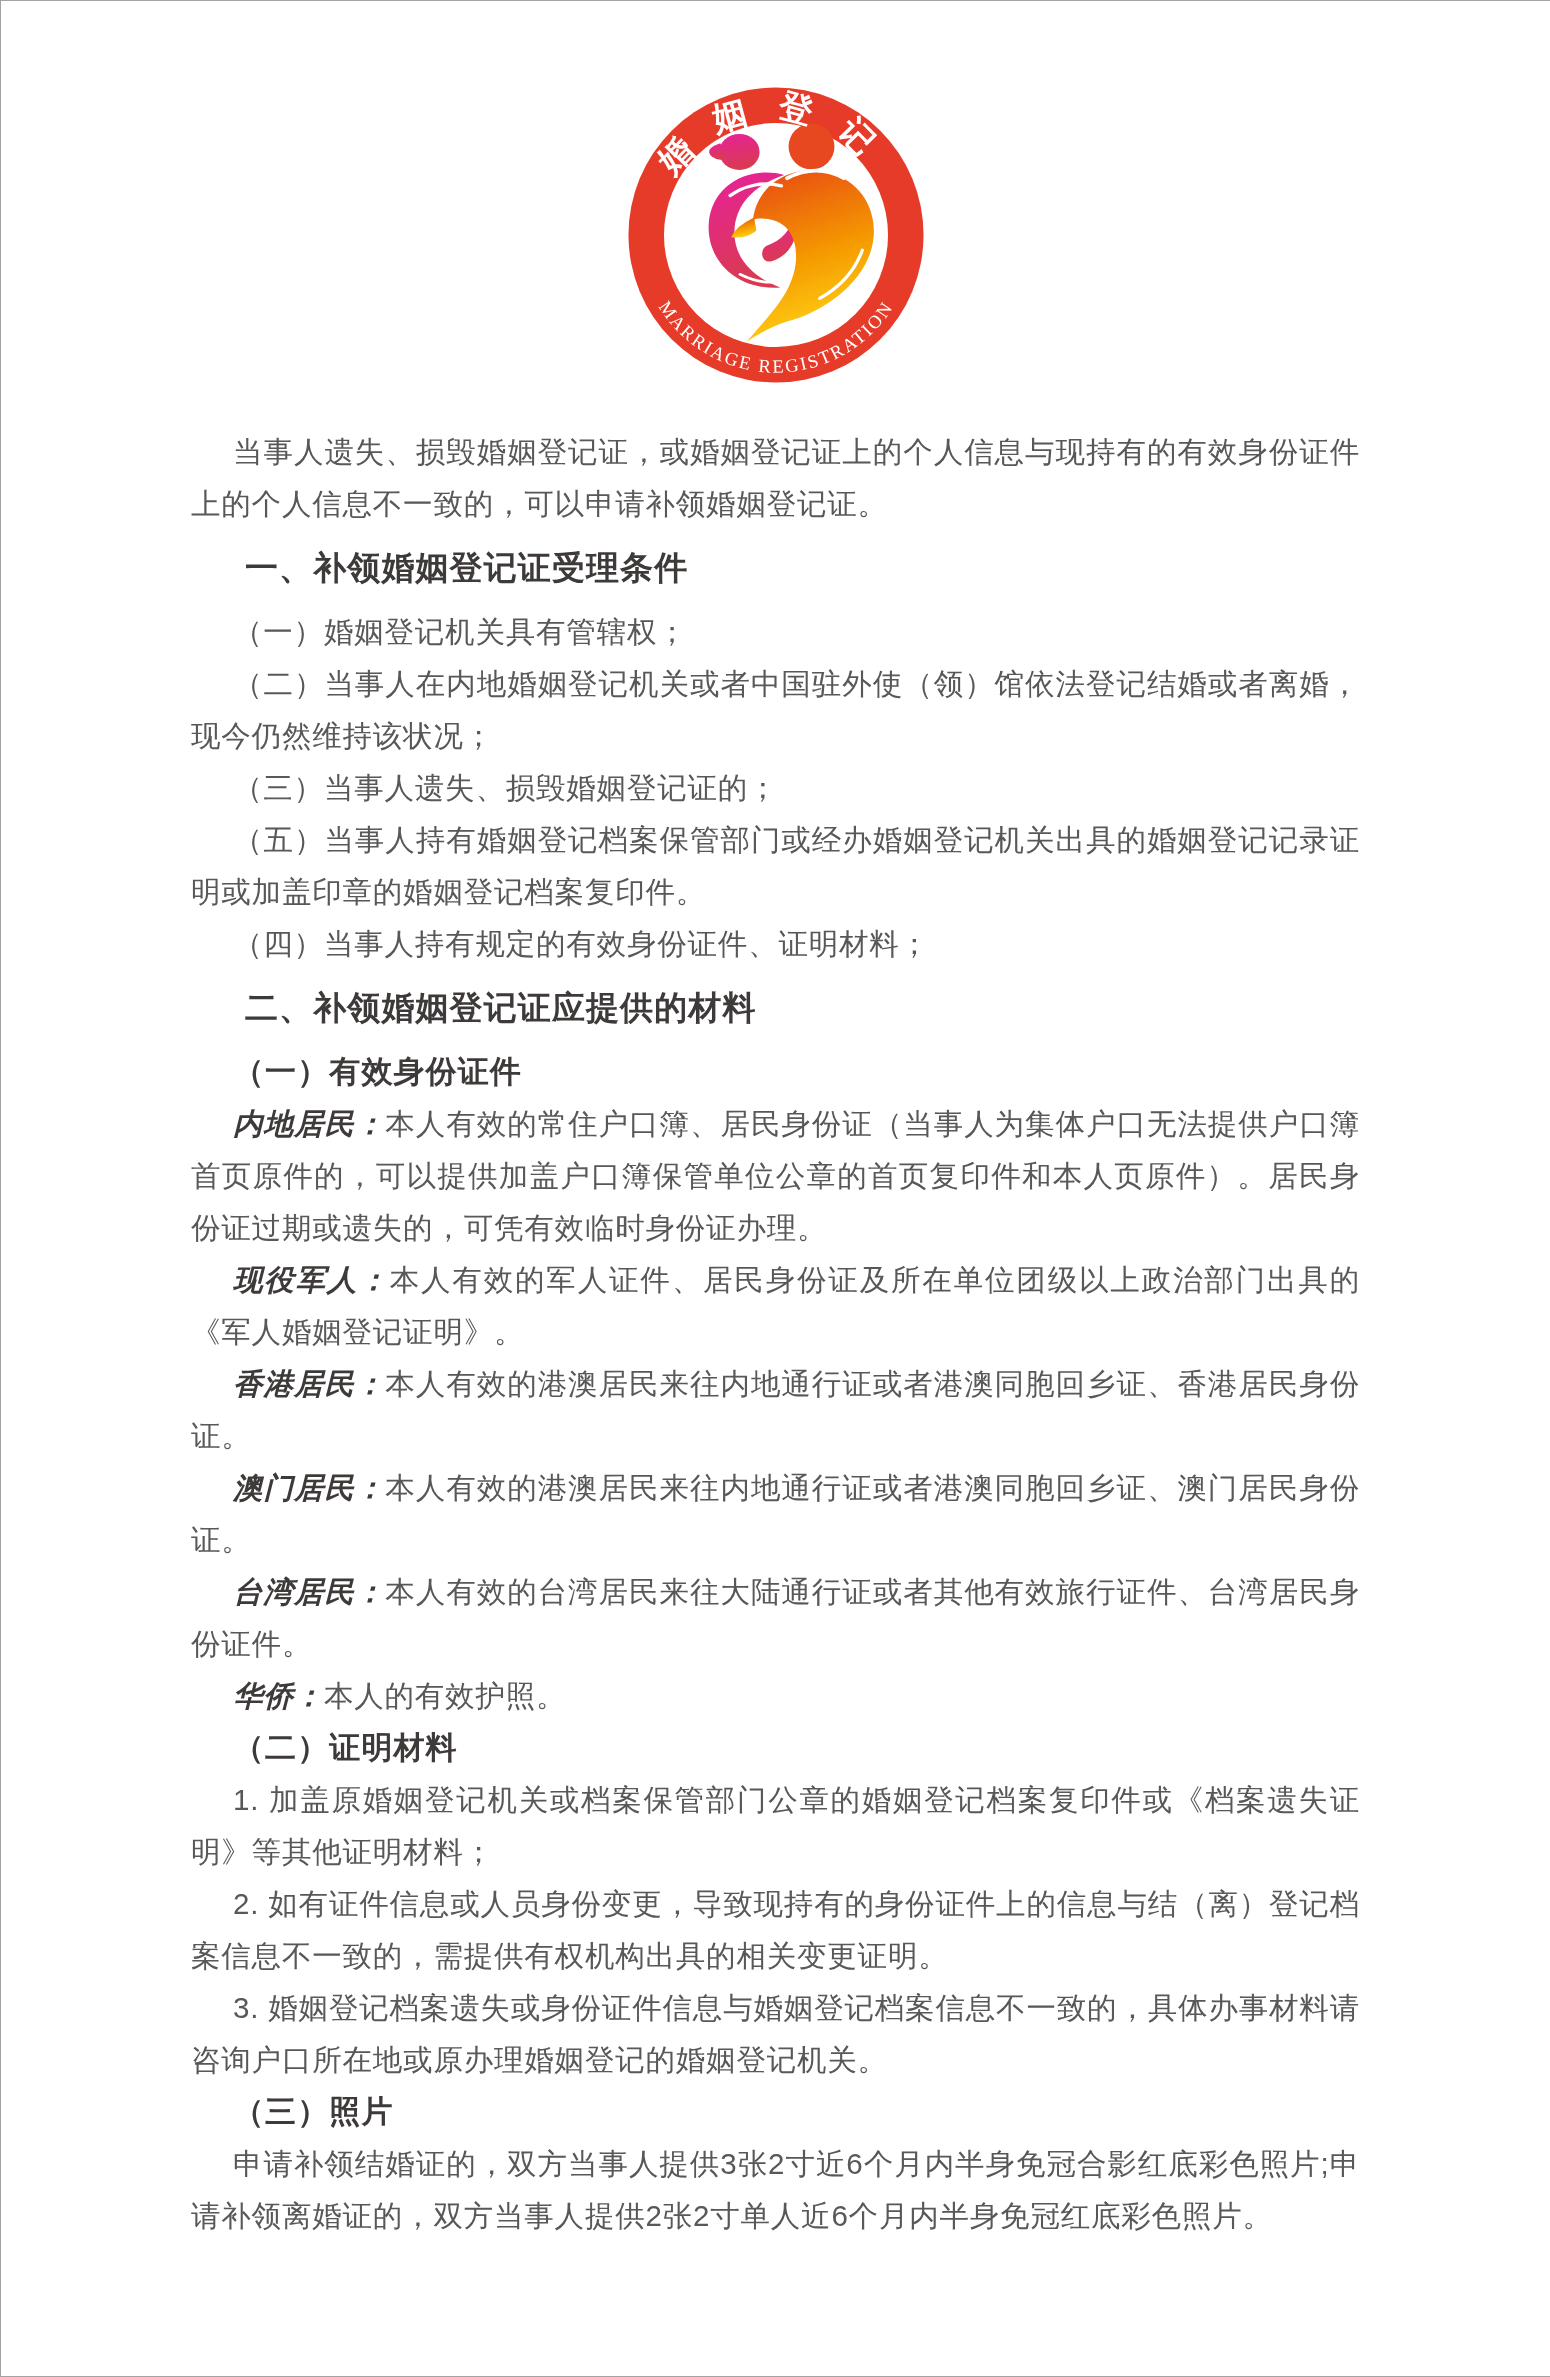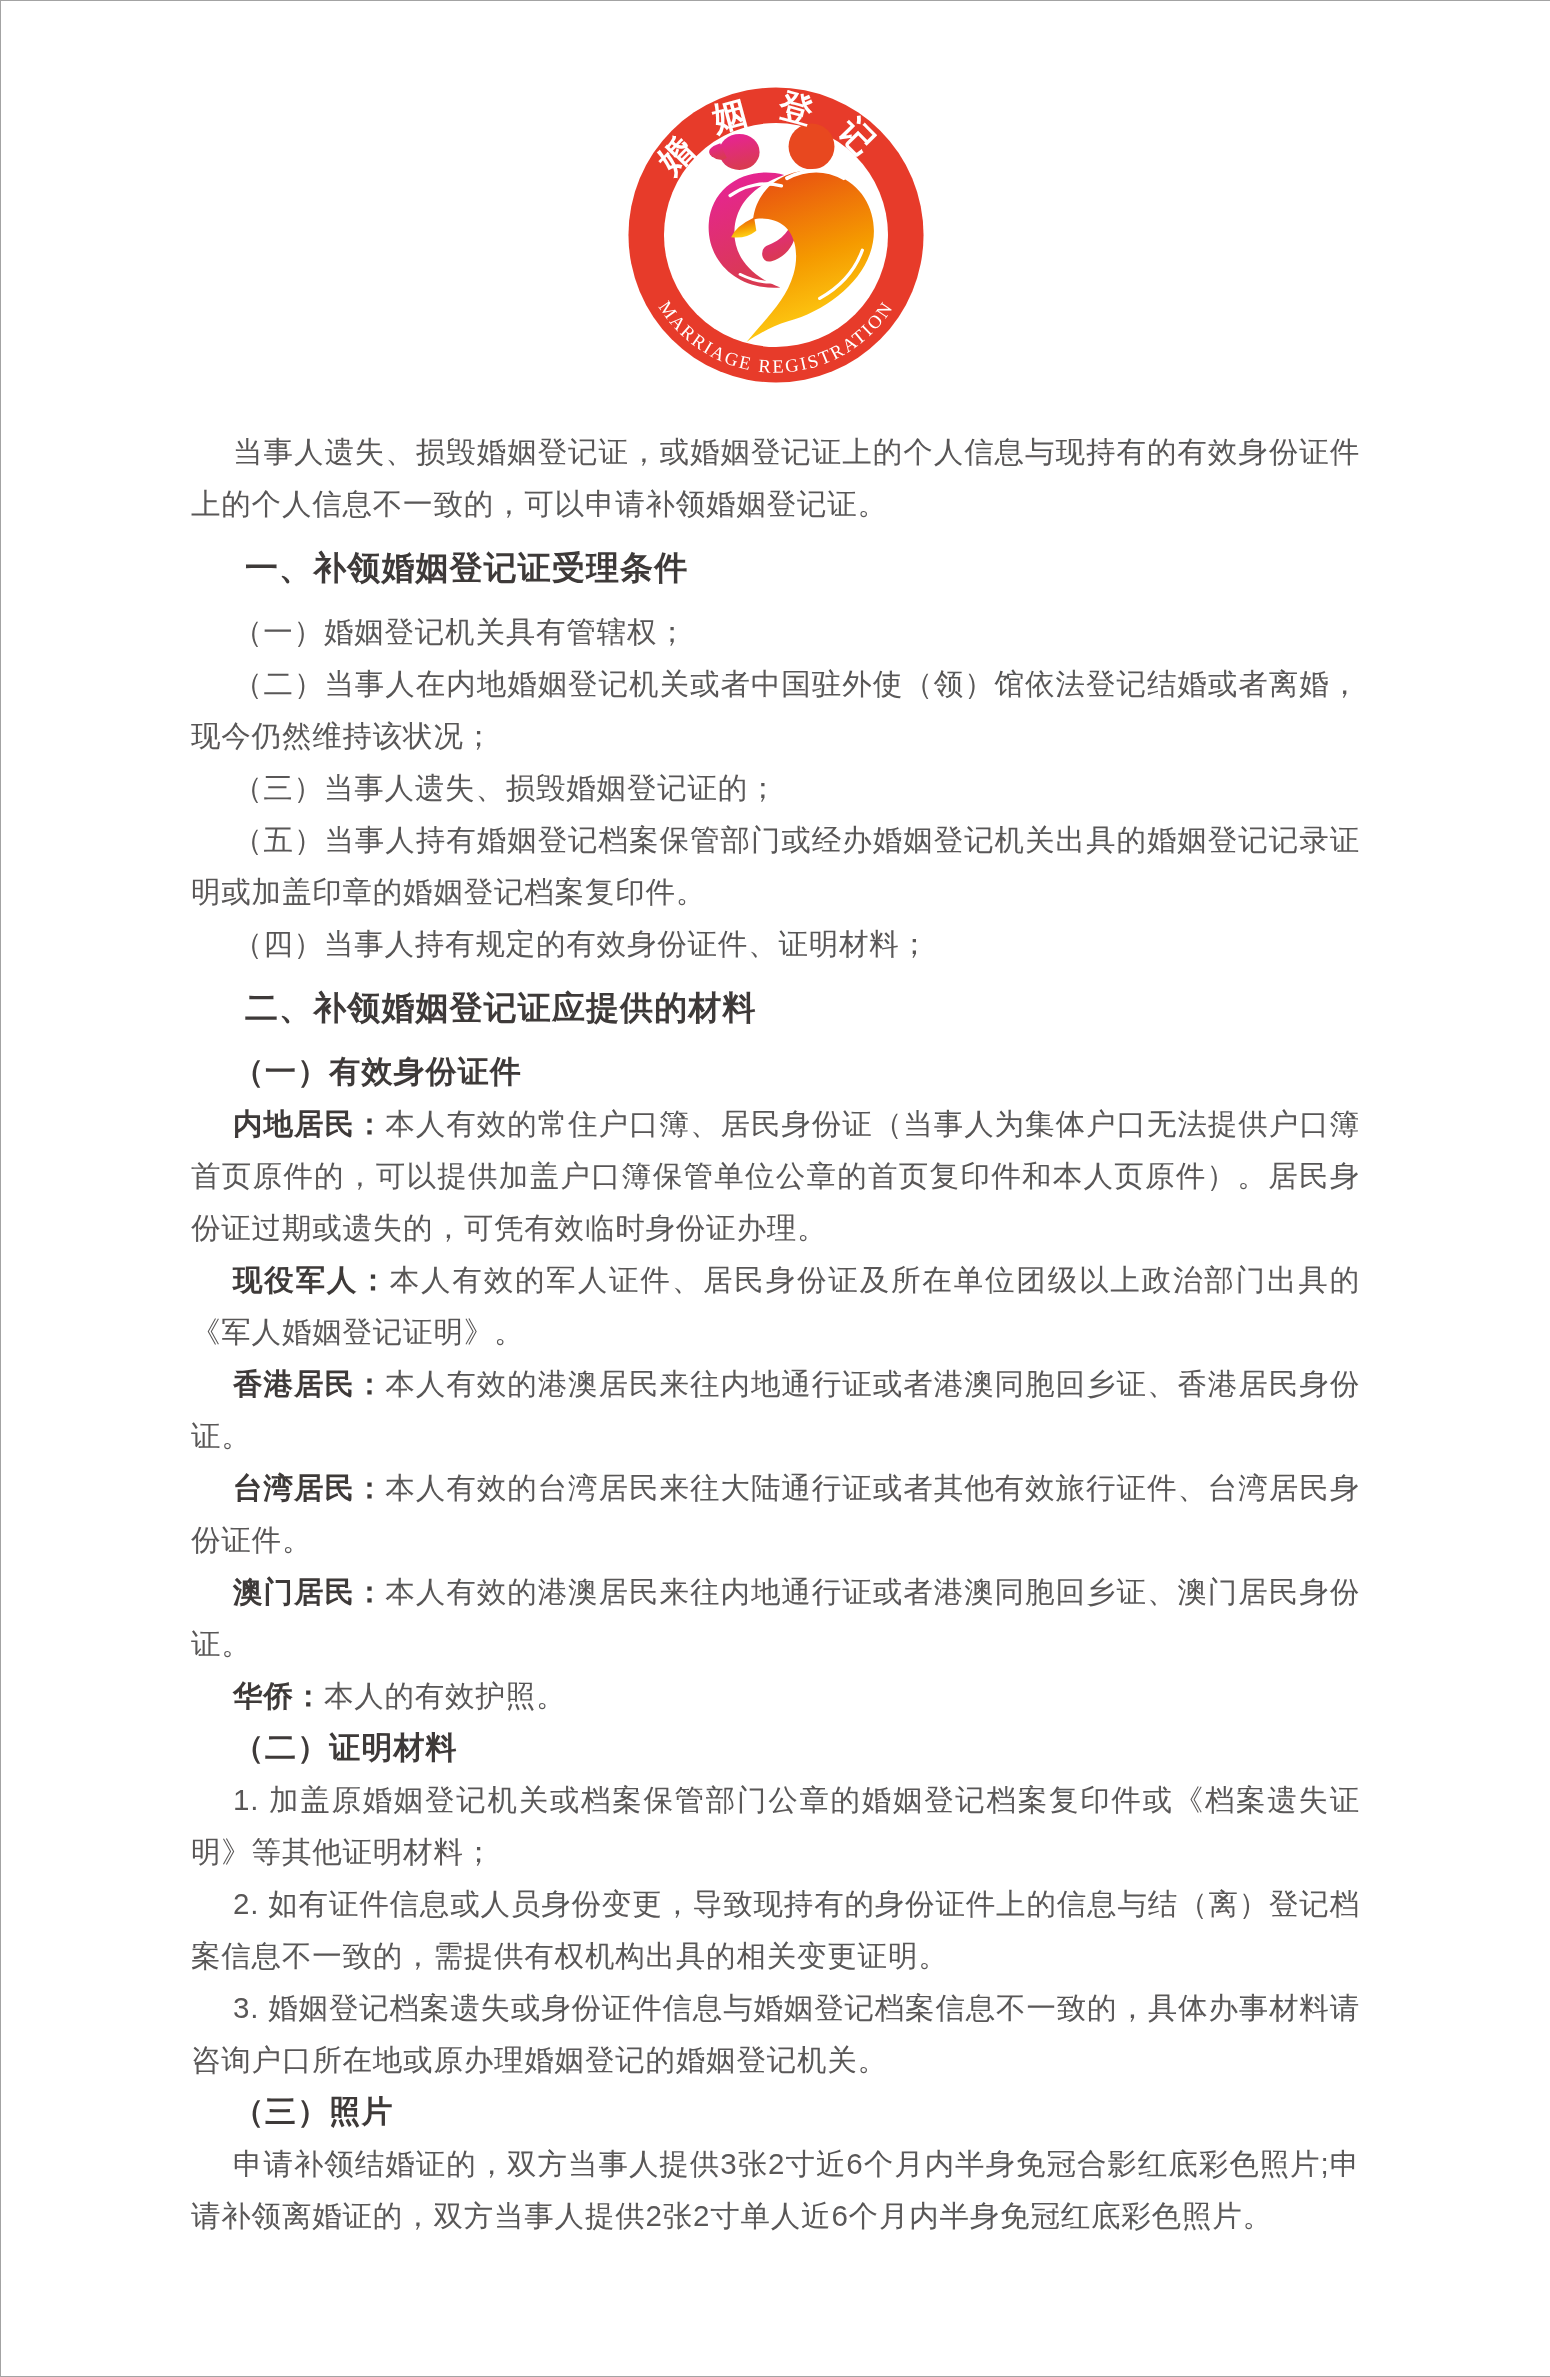--- a/index.html
+++ b/index.html
@@ -23,21 +23,21 @@
   .content{padding:0 190px;}
   p.body{
     margin:0;
     font-size:29.5px;letter-spacing:0.8px;
     line-height:52px;
     color:var(--body-color,#595757);
     text-indent:42px;
     text-align:justify;
   }
   p.body.first{margin-top:38px;}
-  p.body b{font-weight:bold;color:var(--heading-color,#3e3a39);}
+  p.body b{font-weight:bold;color:var(--heading-color,#3e3a39);font-style:italic;}
   h2.sec{
     margin:12px;
     font-size:33px;font-weight:900;letter-spacing:1.1px;
     line-height:52px;
     color:var(--heading-color,#3e3a39);
     text-indent:42px;
   }
   h3.sub{
     margin:0;
     font-size:31px;font-weight:700;letter-spacing:1.1px;
@@ -118,22 +118,22 @@
     <p class="body">（五）当事人持有婚姻登记档案保管部门或经办婚姻登记机关出具的婚姻登记记录证明或加盖印章的婚姻登记档案复印件。</p>
     <p class="body">（四）当事人持有规定的有效身份证件、证明材料；</p>
 
     <h2 class="sec">二、补领婚姻登记证应提供的材料</h2>
 
     <h3 class="sub">（一）有效身份证件</h3>
 
     <p class="body"><b>内地居民：</b><span>本人有效的常住户口簿、居民身份证（当事人为集体户口无法提供户口簿首页原件的，可以提供加盖户口簿保管单位公章的首页复印件和本人页原件）。居民身份证过期或遗失的，可凭有效临时身份证办理。</span></p>
     <p class="body"><b>现役军人：</b><span>本人有效的军人证件、居民身份证及所在单位团级以上政治部门出具的《军人婚姻登记证明》。</span></p>
     <p class="body"><b>香港居民：</b><span>本人有效的港澳居民来往内地通行证或者港澳同胞回乡证、香港居民身份证。</span></p>
+    <p class="body"><b>澳门居民：</b><span>本人有效的港澳居民来往内地通行证或者港澳同胞回乡证、澳门居民身份证。</span></p>
     <p class="body"><b>台湾居民：</b><span>本人有效的台湾居民来往大陆通行证或者其他有效旅行证件、台湾居民身份证件。</span></p>
-    <p class="body"><b>澳门居民：</b><span>本人有效的港澳居民来往内地通行证或者港澳同胞回乡证、澳门居民身份证。</span></p>
     <p class="body"><b>华侨：</b><span>本人的有效护照。</span></p>
 
     <h3 class="sub">（二）证明材料</h3>
 
     <p class="body">1. 加盖原婚姻登记机关或档案保管部门公章的婚姻登记档案复印件或《档案遗失证明》等其他证明材料；</p>
     <p class="body">2. 如有证件信息或人员身份变更，导致现持有的身份证件上的信息与结（离）登记档案信息不一致的，需提供有权机构出具的相关变更证明。</p>
     <p class="body">3. 婚姻登记档案遗失或身份证件信息与婚姻登记档案信息不一致的，具体办事材料请咨询户口所在地或原办理婚姻登记的婚姻登记机关。</p>
 
     <h3 class="sub">（三）照片</h3>
 

